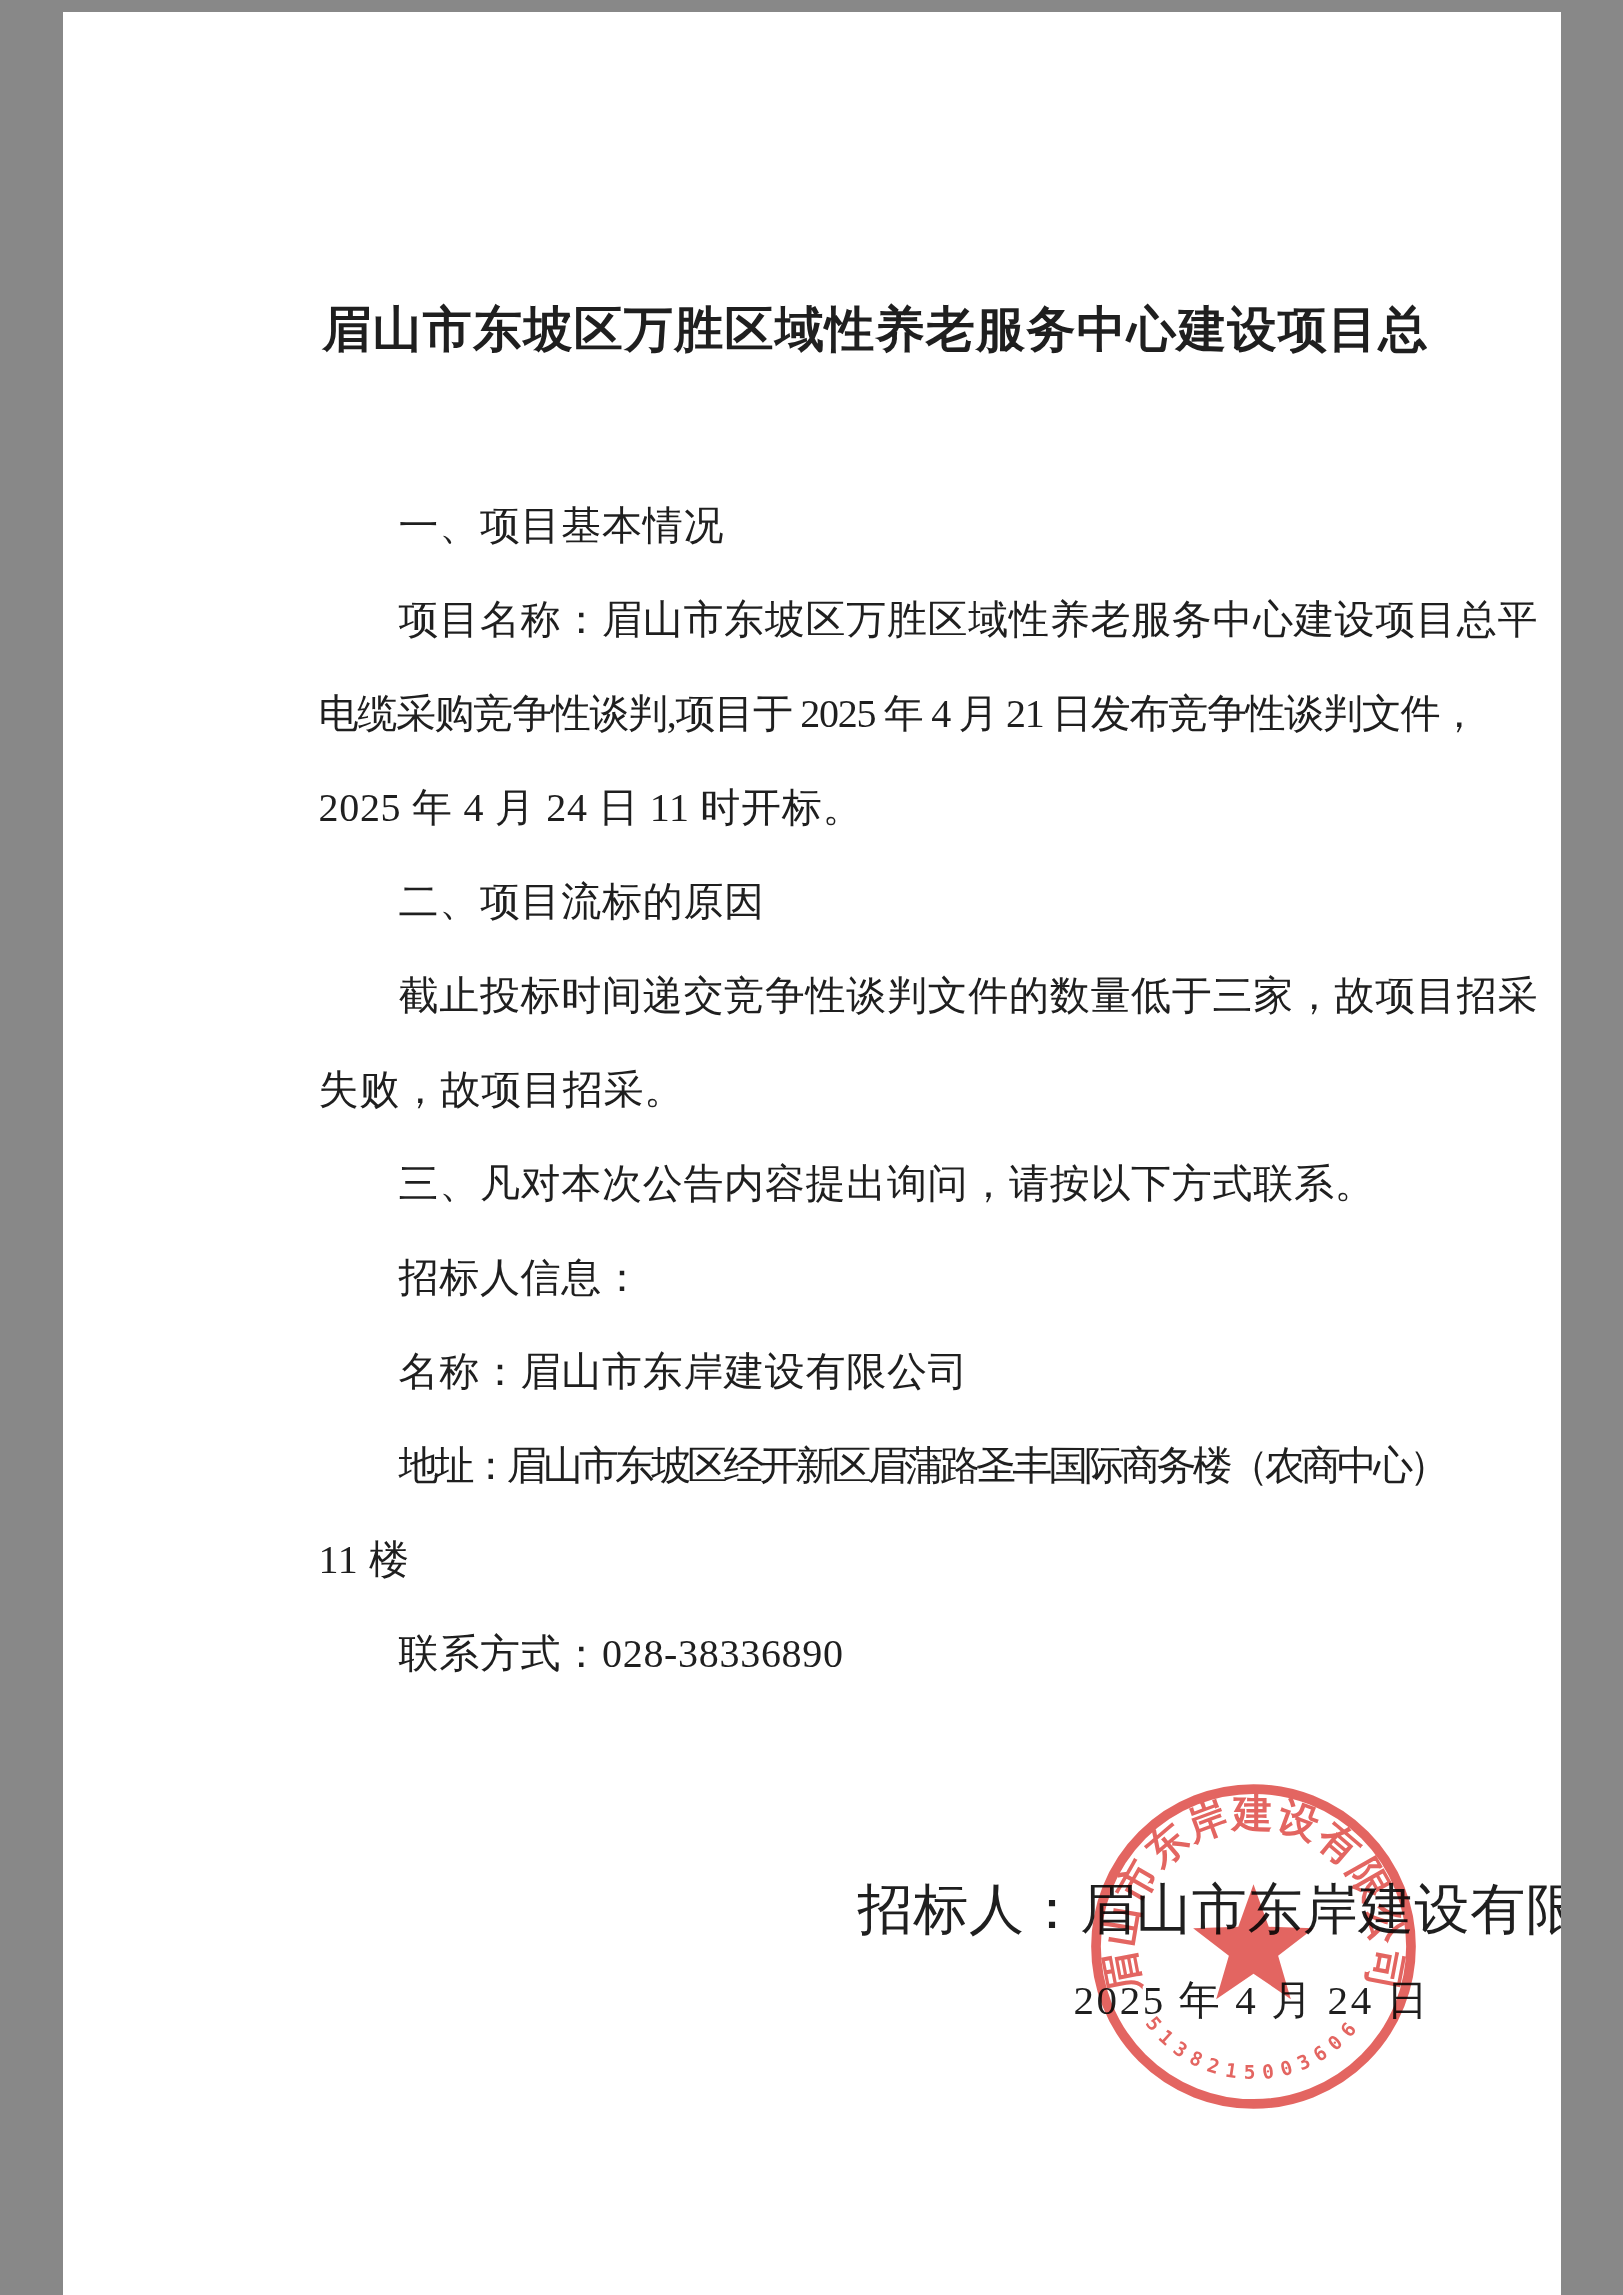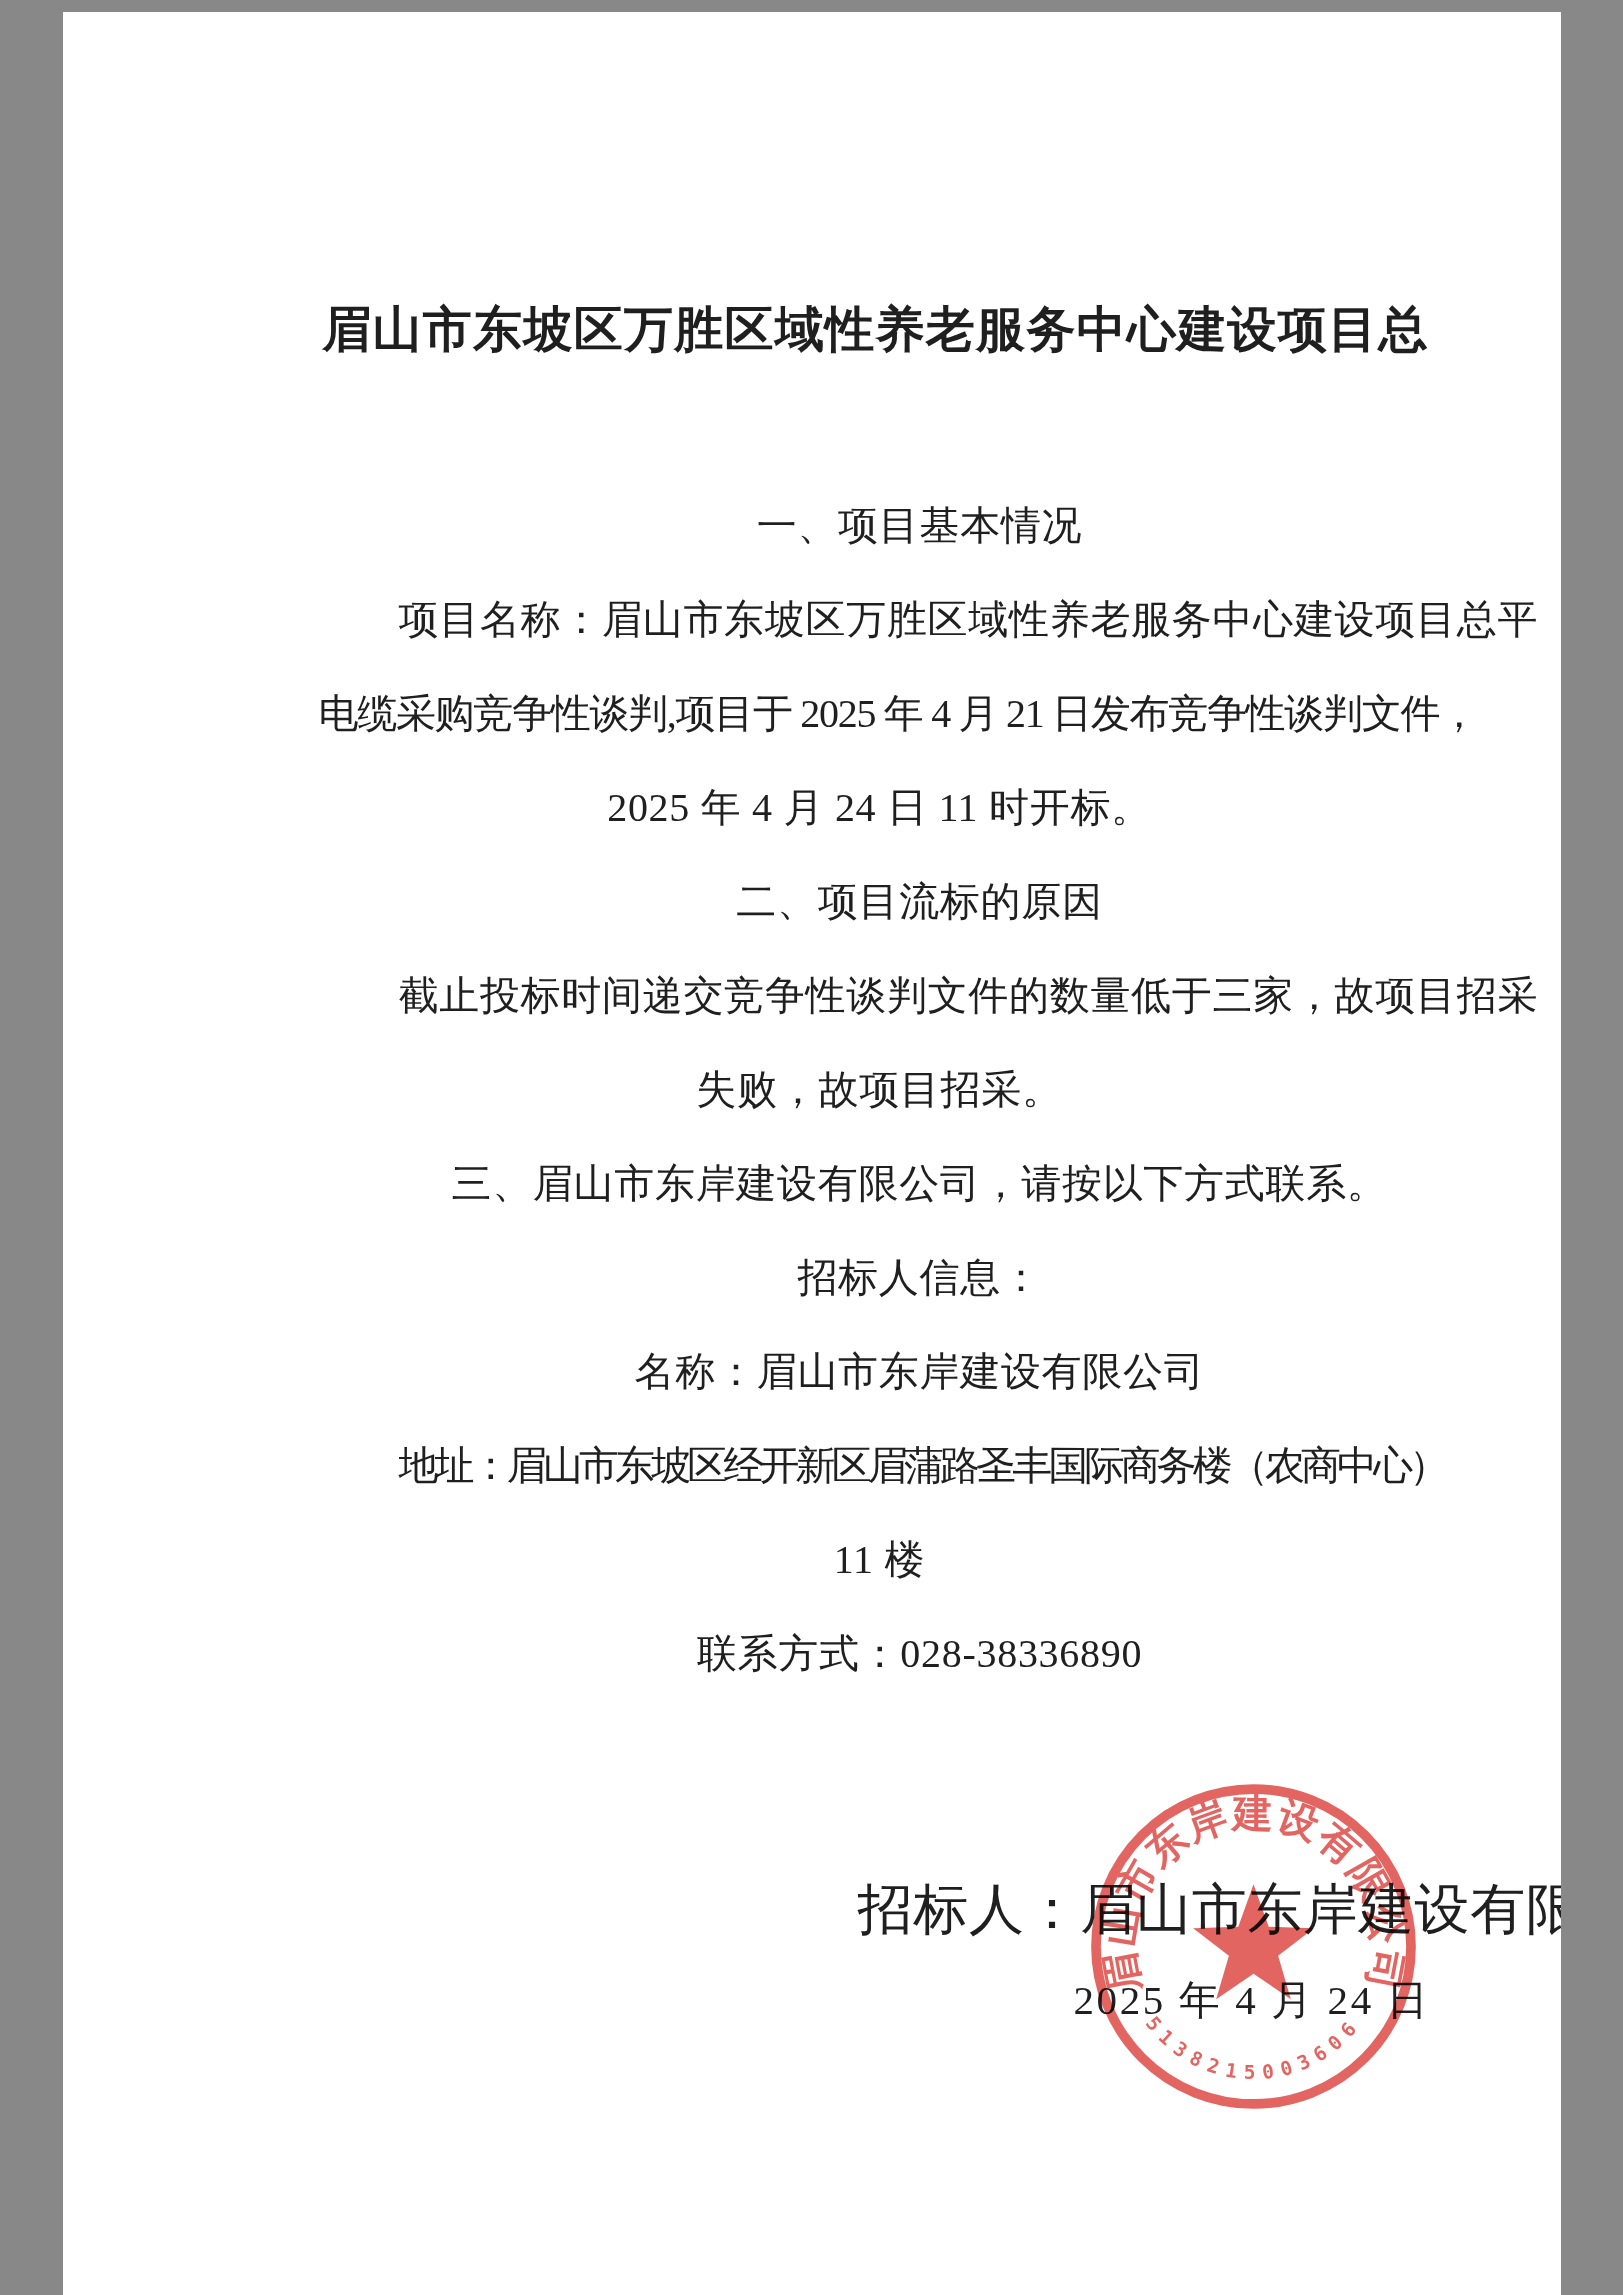--- a/index.html
+++ b/index.html
@@ -31,21 +31,21 @@
     white-space: nowrap;
   }
   .body-block {
     position: absolute;
     top: 467px;
     left: 256px;
     width: 1122px;
     font-size: 40px;
     line-height: 94px;
   }
-  .line { white-space: nowrap; letter-spacing: 0.7px; text-align: center; }
+  .line { white-space: nowrap; letter-spacing: 0.7px; }
   .line.indent { padding-left: 80px; }
   .line.tight { letter-spacing: -3.9px; }
   .line.snug  { letter-spacing: -1.3px; }
   .sig-line {
     position: absolute;
     top: 1861px;
     left: 795px;
     font-size: 55px;
     white-space: nowrap;
     letter-spacing: 0.7px;
@@ -92,21 +92,21 @@
   </div>
 
   <div class="body-block">
     <div class="line indent">一、项目基本情况</div>
     <div class="line indent">项目名称：眉山市东坡区万胜区域性养老服务中心建设项目总平</div>
     <div class="line snug">电缆采购竞争性谈判,项目于 2025 年 4 月 21 日发布竞争性谈判文件，</div>
     <div class="line">2025 年 4 月 24 日 11 时开标。</div>
     <div class="line indent">二、项目流标的原因</div>
     <div class="line indent">截止投标时间递交竞争性谈判文件的数量低于三家，故项目招采</div>
     <div class="line">失败，故项目招采。</div>
-    <div class="line indent">三、眉山市东岸建设有限公司，请按以下方式联系。</div>
+    <div class="line indent">三、凡对本次公告内容提出询问，请按以下方式联系。</div>
     <div class="line indent">招标人信息：</div>
     <div class="line indent">名称：眉山市东岸建设有限公司</div>
     <div class="line indent tight">地址：眉山市东坡区经开新区眉蒲路圣丰国际商务楼（农商中心）</div>
     <div class="line">11 楼</div>
     <div class="line indent">联系方式：028-38336890</div>
   </div>
 
   <div class="sig-line">招标人：眉山市东岸建设有限公司</div>
   <div class="sig-date">2025 年 4 月 24 日</div>
 

